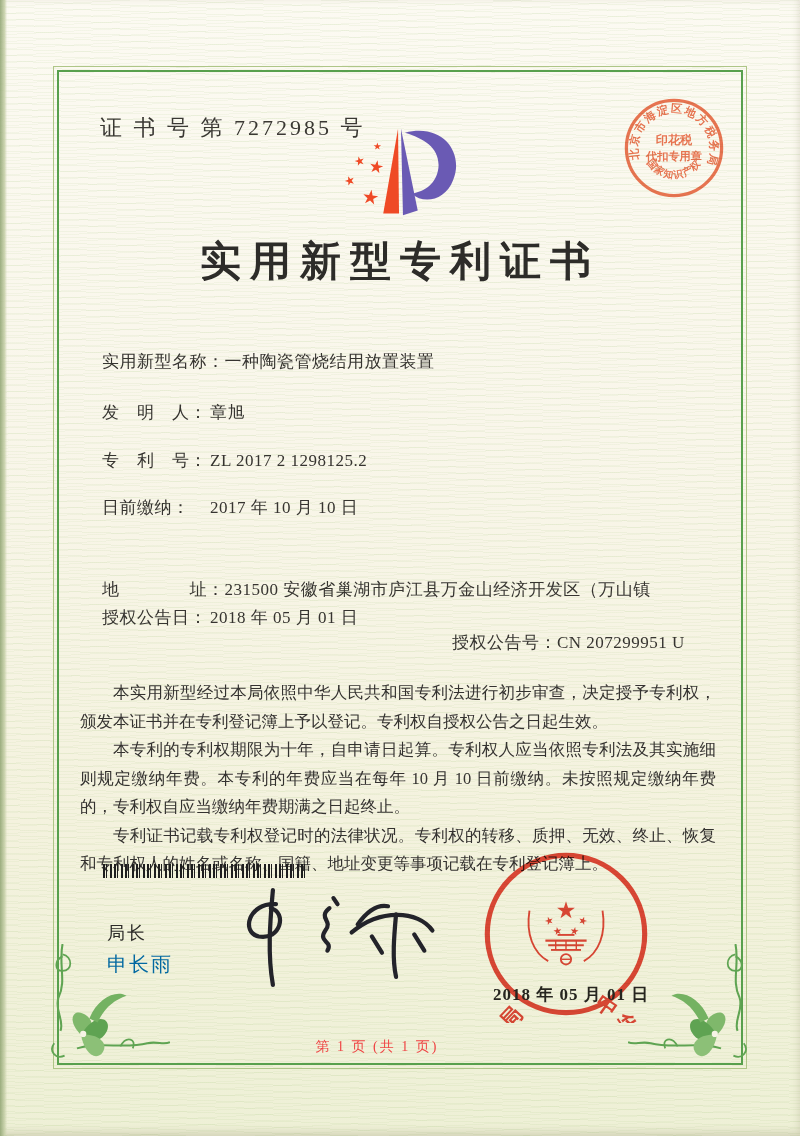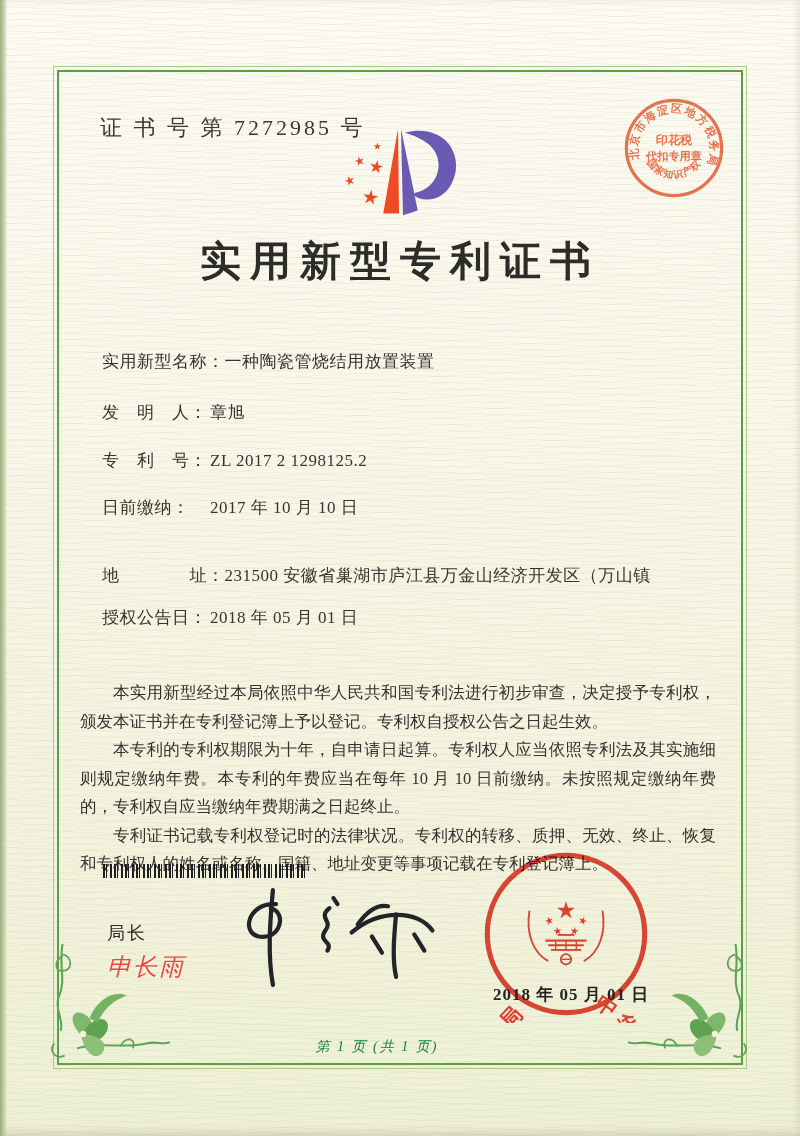--- a/index.html
+++ b/index.html
@@ -25,28 +25,28 @@
   .addr2{margin-left:108px;margin-top:6px;}
   .grant-no{left:452px;top:631px;font-size:17px;letter-spacing:.5px;color:#363430;}
   .bodytext{left:80px;top:679px;width:636px;}
   .bodytext p{margin:0;text-indent:2em;font-size:16.5px;line-height:28.5px;
     text-align:justify;color:#343230;}
   .barcode{left:103px;top:864px;width:205px;height:14px;
     background:repeating-linear-gradient(90deg,#1e1e1e 0 2px,rgba(0,0,0,0) 2px 3px,
       #1e1e1e 3px 4px,rgba(0,0,0,0) 4px 7px,#1e1e1e 7px 9px,rgba(0,0,0,0) 9px 11px);}
   .director-title{left:107px;top:921px;font-size:18px;letter-spacing:2px;color:#2c2b28;
     font-family:"Liberation Sans","DejaVu Sans",sans-serif;}
-  .director-name{left:107px;top:951px;font-size:24px;letter-spacing:2px;color:#ef4444;
-    font-family:"Liberation Sans","DejaVu Sans",sans-serif;font-style:italic;}
+  .director-name{left:107px;top:951px;font-size:20px;letter-spacing:2px;color:#0369a1;
+    font-family:"Liberation Sans","DejaVu Sans",sans-serif;}
   .signature{left:228px;top:884px;width:218px;height:106px;}
   .seal-official{left:477px;top:845px;width:178px;height:178px;mix-blend-mode:multiply;}
   .seal-date{left:493px;top:983px;font-size:17px;font-weight:bold;letter-spacing:1px;color:#26251f;}
   .seal-tax{left:618px;top:92px;width:112px;height:112px;mix-blend-mode:multiply;}
   .footer{left:377px;top:1038px;transform:translateX(-50%);font-size:14px;
-    letter-spacing:2px;color:#15803d;white-space:nowrap;font-style:italic;}
+    letter-spacing:2px;color:#ef4444;white-space:nowrap;}
   .corner{width:124px;height:124px;}
   .corner-bl{left:46px;top:944px;}
   .corner-br{left:628px;top:944px;transform:scaleX(-1);}
   svg text{font-family:"Liberation Serif","DejaVu Serif",serif;}
 </style>
 </head>
 <body>
 
 <div class="stage">
   <div class="paper"></div>
@@ -105,25 +105,28 @@
   </div>
   <div class="abs field" style="top:401px;">
     <span class="flabel">发　明　人：</span><span class="fvalue">章旭</span>
   </div>
   <div class="abs field" style="top:449px;">
     <span class="flabel">专　利　号：</span><span class="fvalue">ZL 2017 2 1298125.2</span>
   </div>
   <div class="abs field" style="top:496px;">
     <span class="flabel">日前缴纳：</span><span class="fvalue">2017 年 10 月 10 日</span>
   </div>
-  <div class="abs field" style="top:564px;width:620px;">
+  <div class="abs field" style="top:578px;width:620px;">
     <span class="flabel">地　　　　址：</span><span class="fvalue">231500 安徽省巢湖市庐江县万金山经济开发区（万山镇</span>
   </div>
   <div class="abs field" style="top:606px;">
     <span class="flabel">授权公告日：</span><span class="fvalue">2018 年 05 月 01 日</span>
+  </div>
+  <div class="abs grant-no">
+    <span>授权公告号：</span><span>CN 207299951 U</span>
   </div>
 
   <div class="abs bodytext">
     <p>本实用新型经过本局依照中华人民共和国专利法进行初步审查，决定授予专利权，颁发本证书并在专利登记簿上予以登记。专利权自授权公告之日起生效。</p>
     <p>本专利的专利权期限为十年，自申请日起算。专利权人应当依照专利法及其实施细则规定缴纳年费。本专利的年费应当在每年 10 月 10 日前缴纳。未按照规定缴纳年费的，专利权自应当缴纳年费期满之日起终止。</p>
     <p>专利证书记载专利权登记时的法律状况。专利权的转移、质押、无效、终止、恢复和专利权人的姓名或名称、国籍、地址变更等事项记载在专利登记簿上。</p>
   </div>
 
   <div class="abs barcode"></div>
 

